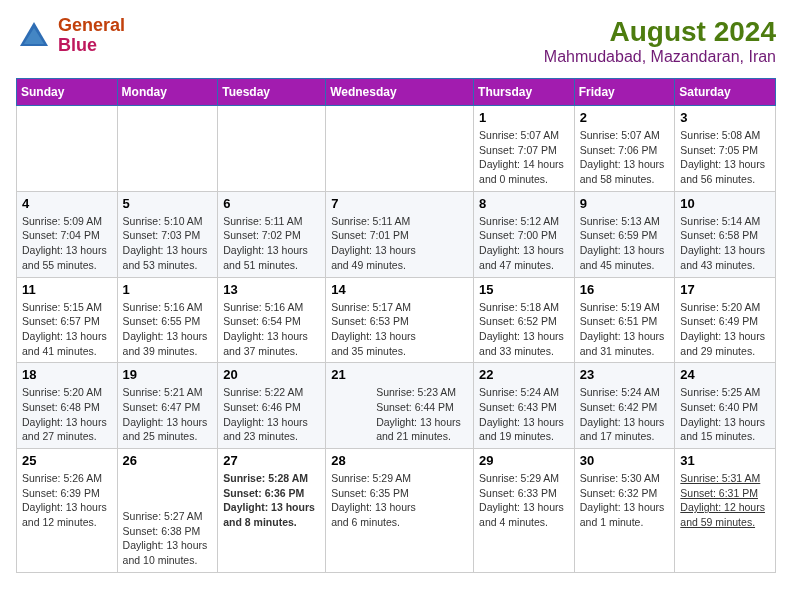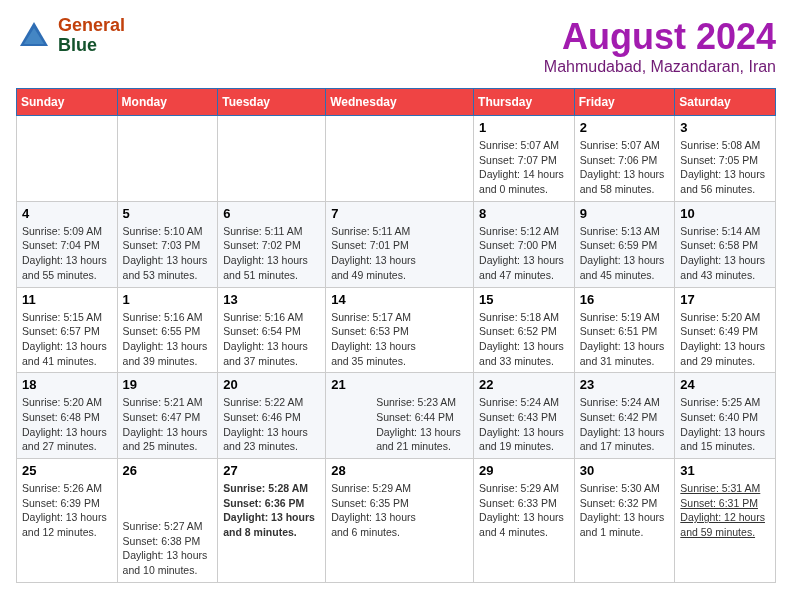--- a/index.html
+++ b/index.html
@@ -20,44 +20,44 @@
       display: flex;
       align-items: center;
       gap: 6px;
     }
     .logo-text {
       font-size: 18px;
       font-weight: bold;
       line-height: 1.1;
     }
     .logo-text .general { color: #c2410c; }
-    .logo-text .blue { color: #14532d; }
+    .logo-text .blue { color: #be185d; }
     .logo-icon {
       width: 36px;
       height: 36px;
     }
     .title-block {
       text-align: right;
     }
     .main-title {
-      font-size: 36px;
+      font-size: 28px;
       font-weight: bold;
-      color: #a21caf;
+      color: #4d7c0f;
     }
     .subtitle {
       font-size: 16px;
       color: #701a75;
     }
     table {
       width: 100%;
       border-collapse: collapse;
       font-size: 11px;
     }
     thead tr th {
-      background-color: #ef4444;
+      background-color: #a21caf;
       color: #fff;
       padding: 6px 4px;
       text-align: left;
       font-size: 12px;
       font-weight: bold;
       border: 1px solid #2e6db4;
     }
     tbody tr td {
       border: 1px solid #ccc;
       vertical-align: top;

